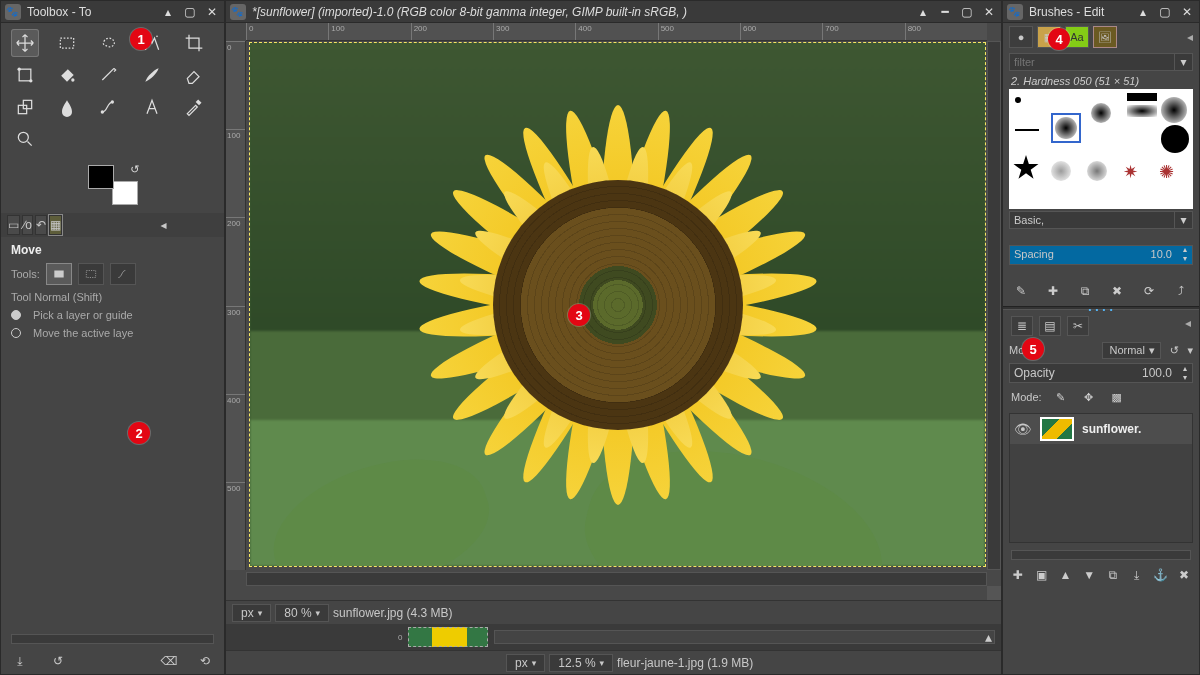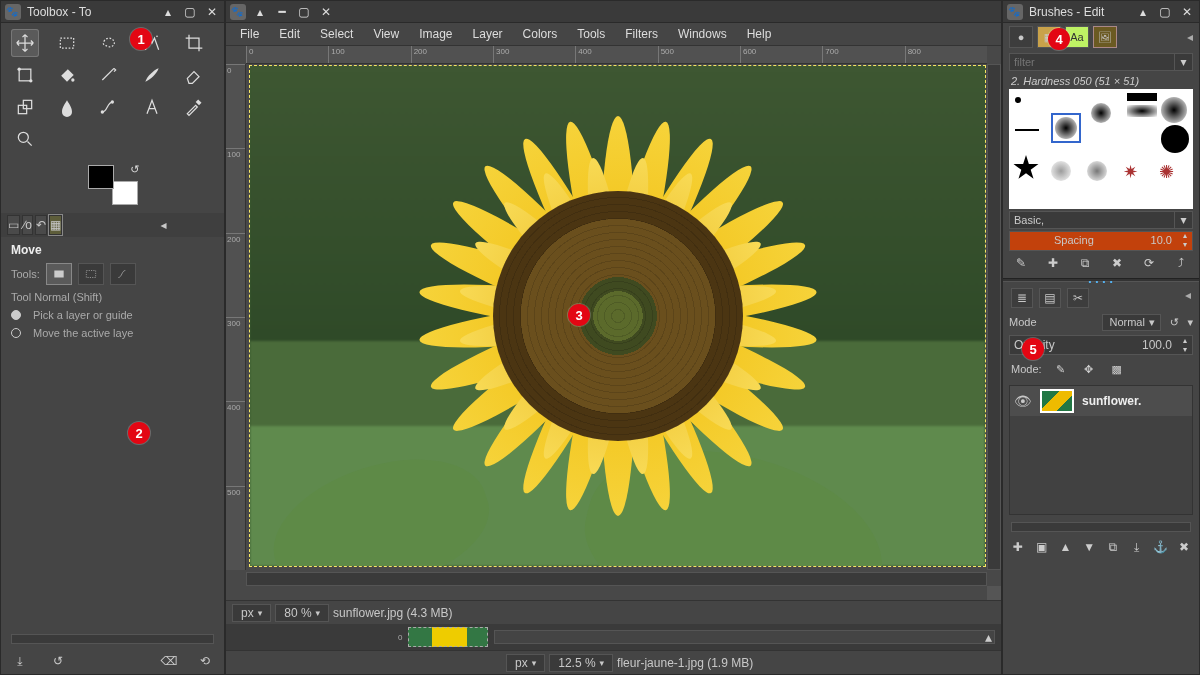--- a/index.html
+++ b/index.html
@@ -90,21 +90,21 @@
   .filter-row { display:flex; margin:2px 6px; }
   .filter-row input { flex:1; background:#3a3a3a; border:1px solid #555; color:#888; padding:2px 4px; font-size:11px;}
   .filter-row .dd { width:18px; background:#3a3a3a; border:1px solid #555; border-left:none; display:flex; align-items:center; justify-content:center; color:#ccc; cursor:pointer;}
   .brush-label { font-style:italic; color:#ccc; padding:2px 8px; font-size:11px;}
   .brush-grid { margin:0 6px; height:120px; background:#fff; position:relative; overflow:hidden;}
   .bsw { position:absolute; }
   .bsw .dot { border-radius:50%; }
   .preset-row { display:flex; margin:2px 6px; }
   .preset-row .lbl { flex:1; background:#3a3a3a; border:1px solid #555; padding:2px 4px; font-size:11px; color:#ccc;}
   .preset-row .dd { width:18px; background:#3a3a3a; border:1px solid #555; border-left:none; display:flex; align-items:center; justify-content:center; color:#ccc; cursor:pointer;}
-  .spacing-row { display:flex; margin:0 6px; background:#c2410c; border:1px solid #555;padding-left:40px;}
+  .spacing-row { display:flex; margin:14px 6px; background:#0369a1; border:1px solid #555;}
   .spacing-row .lbl { flex:1; padding:2px 4px; font-size:11px;}
   .spacing-row .val { padding:2px 6px; font-size:11px;}
   .spacing-row .spin { width:14px; display:flex; flex-direction:column; }
   .spacing-row .spin span { height:9px; text-align:center; font-size:8px; line-height:8px; color:#ccc; cursor:pointer;}
   .action-row { display:flex; gap:6px; padding:3px 8px; justify-content:space-between;}
   .action-row .mini-icon { width:20px; }
   .sep { height:4px; background:#333; margin:3px 0; border-top:1px solid #222; border-bottom:1px solid #555; position:relative;}
   .sep .handle { position:absolute; left:50%; top:-2px; transform:translateX(-50%); color:#5bf; font-size:8px; letter-spacing:1px;}
   .layer-tabs { display:flex; gap:6px; padding:3px 8px;}
   .layer-tabs .tab { width:22px; height:20px; display:flex; align-items:center; justify-content:center; background:#3d3d3d; border:1px solid #555; cursor:pointer;}
@@ -288,37 +288,25 @@
       <div class="grp2">
         <span class="mini-icon">⌫</span>
         <span class="mini-icon">⟲</span>
       </div>
     </div>
   </div>
 
   <div class="panel center">
     <div class="panel-titlebar">
       <span class="wilbur">🐾</span>
+      <span class="title">*[sunflower] (imported)-1.0 (RGB color 8-bit gamma integer, GIMP built-in sRGB, )</span>
       <span class="win-btn">▴</span>
       <span class="win-btn">━</span>
       <span class="win-btn">▢</span>
       <span class="win-btn">✕</span>
-    </div>
-    <div class="menubar">
-      <span>File</span>
-      <span>Edit</span>
-      <span>Select</span>
-      <span>View</span>
-      <span>Image</span>
-      <span>Layer</span>
-      <span>Colors</span>
-      <span>Tools</span>
-      <span>Filters</span>
-      <span>Windows</span>
-      <span>Help</span>
     </div>
     <div class="doc">
       <div class="canvas-area">
         <div class="ruler-h">
           <div class="tick">
               <span>0</span>
             </div>
           <div class="tick">
               <span>100</span>
             </div>
@@ -462,21 +450,21 @@
     <div class="panel-titlebar">
       <span class="wilbur">🐾</span>
       <span class="title">Brushes - Edit</span>
       <span class="win-btn">▴</span>
       <span class="win-btn">▢</span>
       <span class="win-btn">✕</span>
     </div>
     <div class="tabrow">
       <div class="tab">●</div>
       <div class="tab" style="background:#c9a24a">▦</div>
-      <div class="tab" style="background:#bef264;color:#333">Aa</div>
+      <div class="tab" style="background:#84cc16;color:#333">Aa</div>
       <div class="tab active">🖼</div>
       <span class="right-icon">◂</span>
     </div>
     <div class="filter-row">
       <input placeholder="filter" style="">
       <div class="dd">▾</div>
     </div>
     <div class="brush-label">2. Hardness 050 (51 × 51)</div>
     <div class="brush-grid">
       <div class="bsw" style="left:6px;top:8px">

